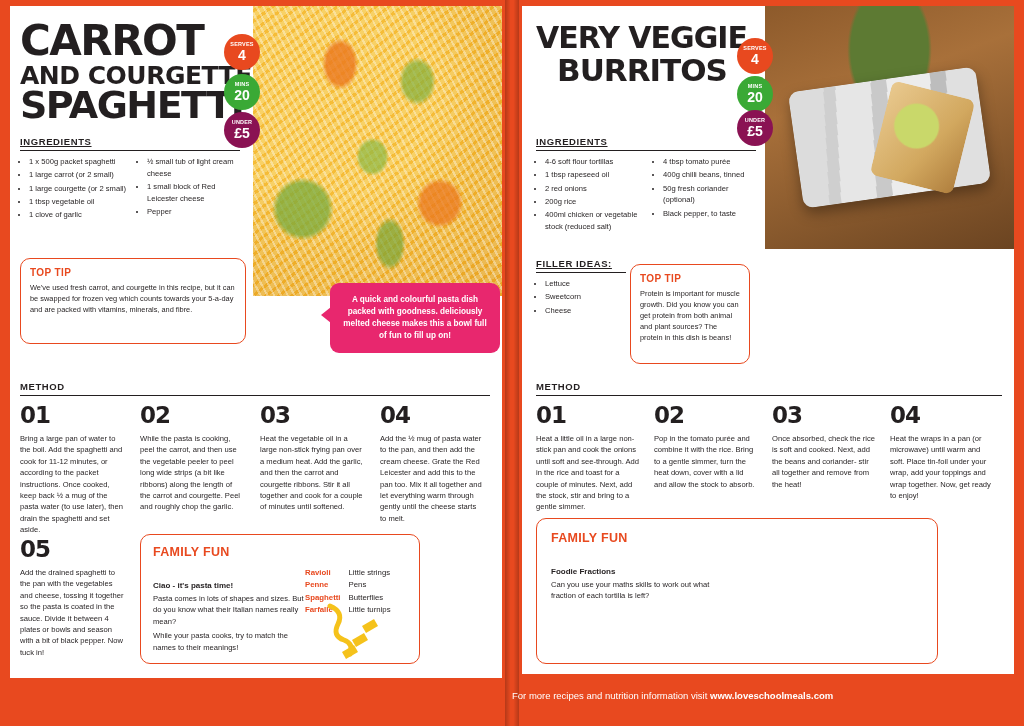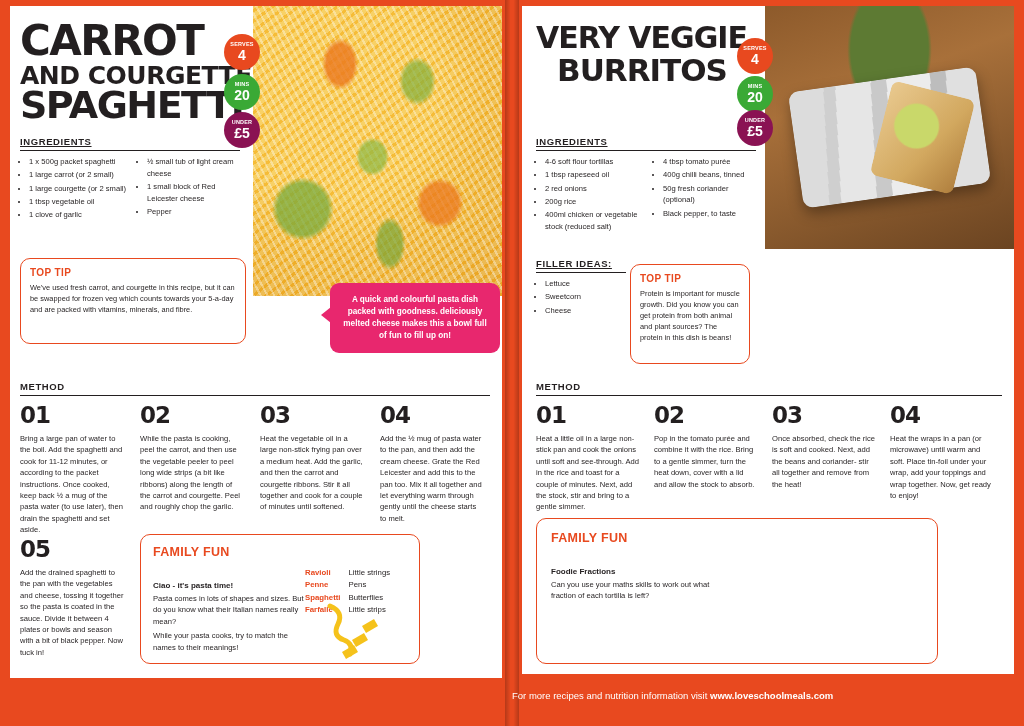--- a/index.html
+++ b/index.html
@@ -282,21 +282,21 @@
           <div class="pasta-names">
             <div>Ravioli</div>
             <div>Penne</div>
             <div>Spaghetti</div>
             <div>Farfalle</div>
           </div>
           <div class="pasta-trans">
             <div>Little strings</div>
             <div>Pens</div>
             <div>Butterflies</div>
-            <div>Little strips</div>
+            <div>Little turnips</div>
           </div>
         </div>
       </div>
     </div>
 
     <div class="pasta-deco">
       <svg viewBox="0 0 70 62" xmlns="http://www.w3.org/2000/svg">
         <g fill="#f5c21b">
           <path d="M12 6 q14 6 8 18 q-6 12 6 16 q10 4 6 14" stroke="#f5c21b" stroke-width="5" fill="none" stroke-linecap="round"></path>
           <path d="M34 40 l12 -7 l4 7 l-12 7 z"></path>

